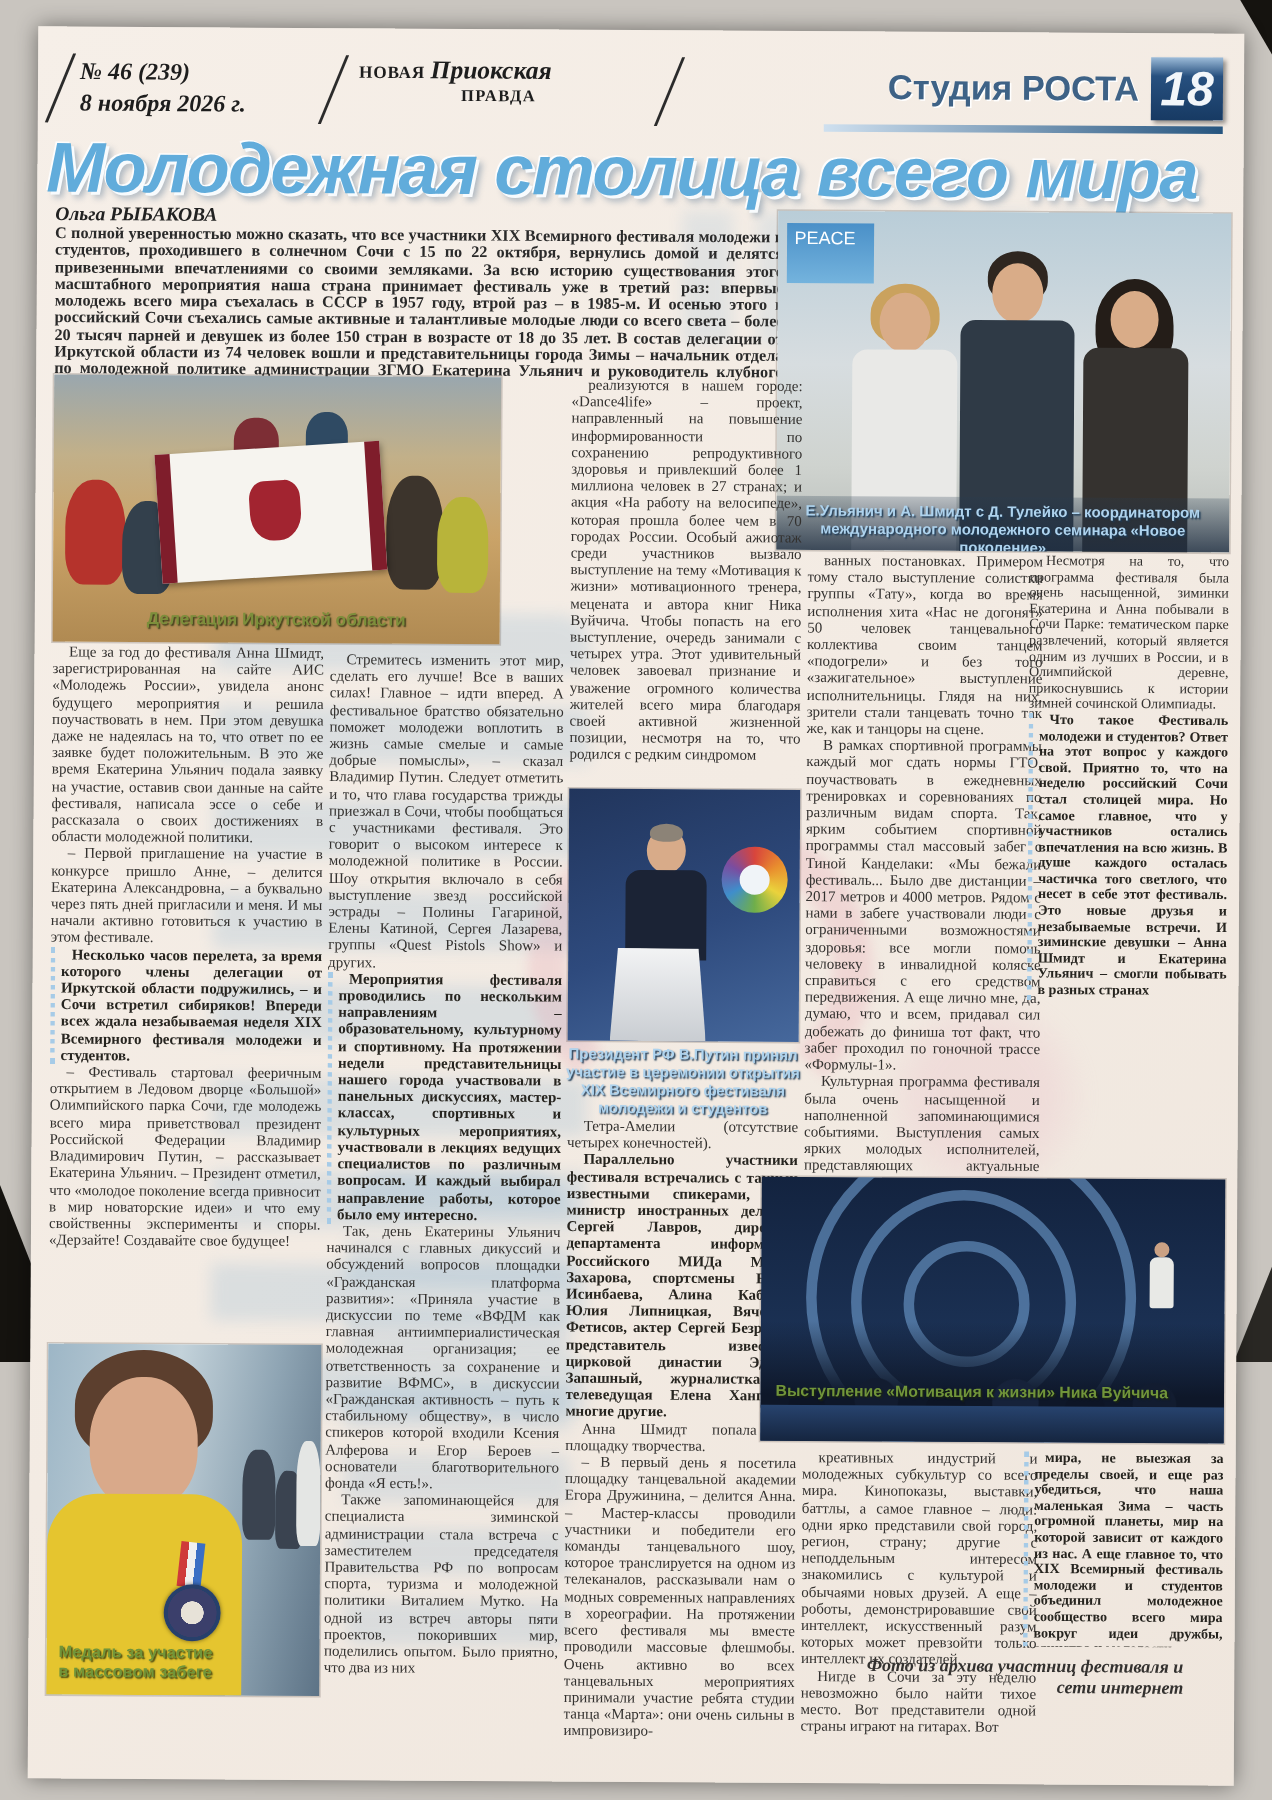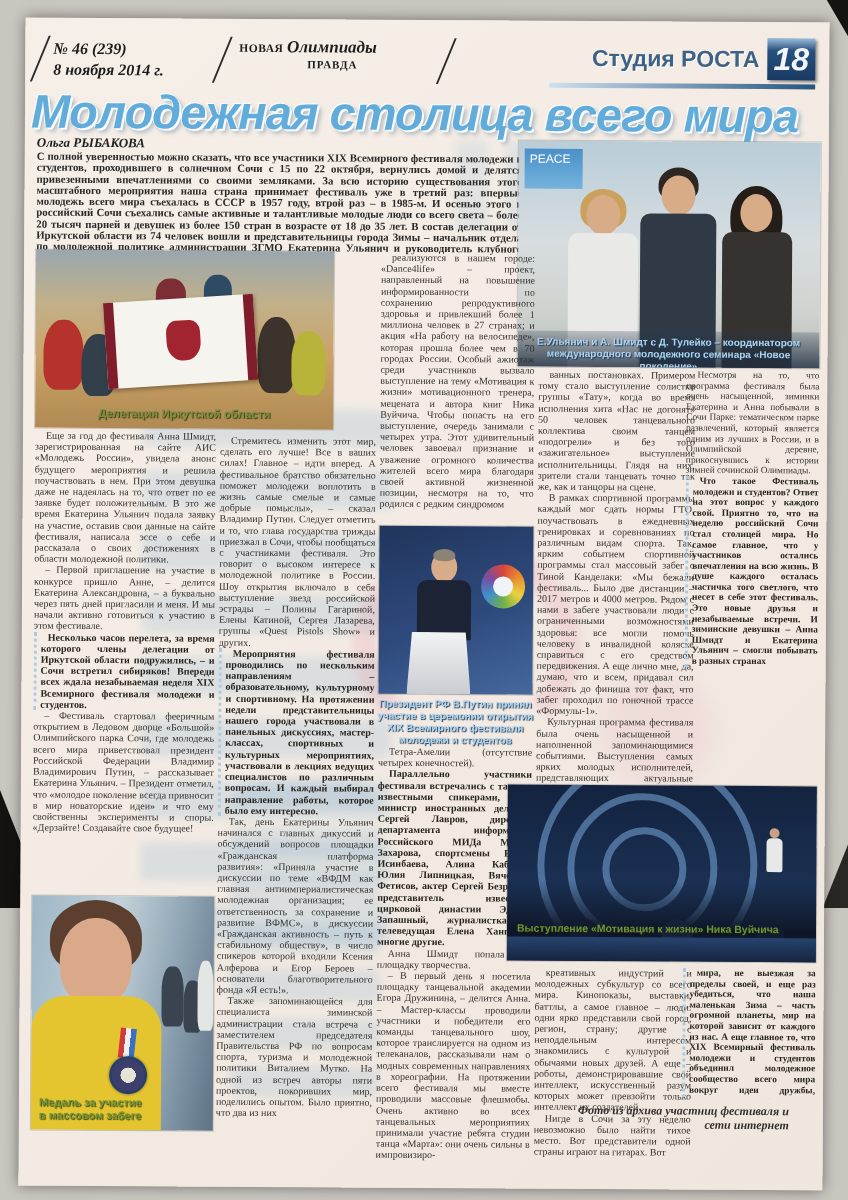--- a/index.html
+++ b/index.html
@@ -148,27 +148,27 @@
     <div class="ghost g1" data-interactable="false"></div>
     <div class="ghost g2" data-interactable="false"></div>
     <div class="ghost g3" data-interactable="false"></div>
     <div class="ghost g4" data-interactable="false"></div>
     <div class="ghost g5" data-interactable="false"></div>
 
     <div class="hdr" data-interactable="false">
       <div class="slash s1" data-interactable="false"></div>
       <div class="issue" data-interactable="false">
         <div data-interactable="false">№ 46 (239)</div>
-        <div data-interactable="false">8 ноября 2014 г.</div>
+        <div data-interactable="false">8 ноября 2026 г.</div>
       </div>
       <div class="slash s2" data-interactable="false"></div>
       <div class="masthead" data-interactable="false">
         <div class="m1">
           <span class="novaya" data-interactable="false">НОВАЯ</span>
-          <span class="priok" data-interactable="false">Олимпиады</span>
+          <span class="priok" data-interactable="false">Приокская</span>
         </div>
         <div class="m2" data-interactable="false">ПРАВДА</div>
       </div>
       <div class="slash s3" data-interactable="false"></div>
       <div class="sect-group" data-interactable="false">
         <span class="section" data-interactable="false">Студия РОСТА</span>
         <span class="pagenum" data-interactable="false">18</span>
         <div class="hdr-line" data-interactable="false"></div>
       </div>
     </div>

